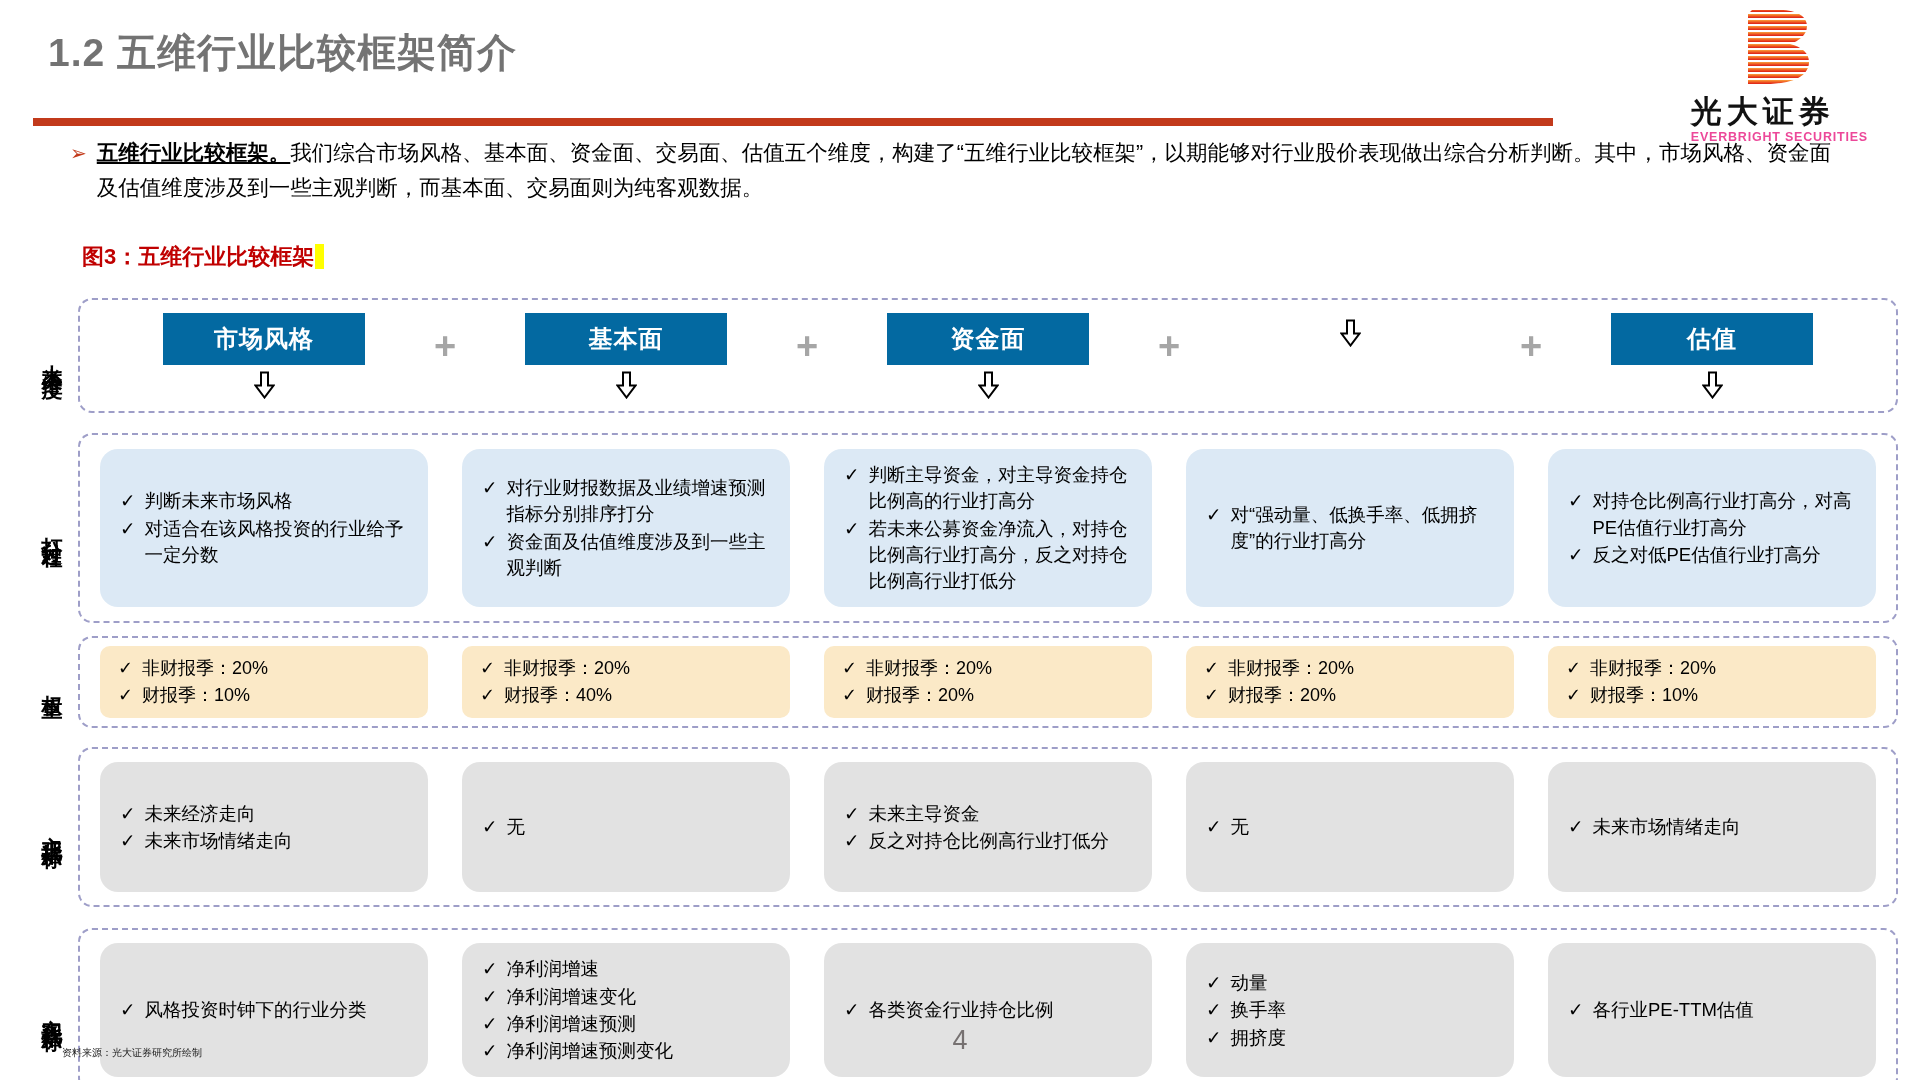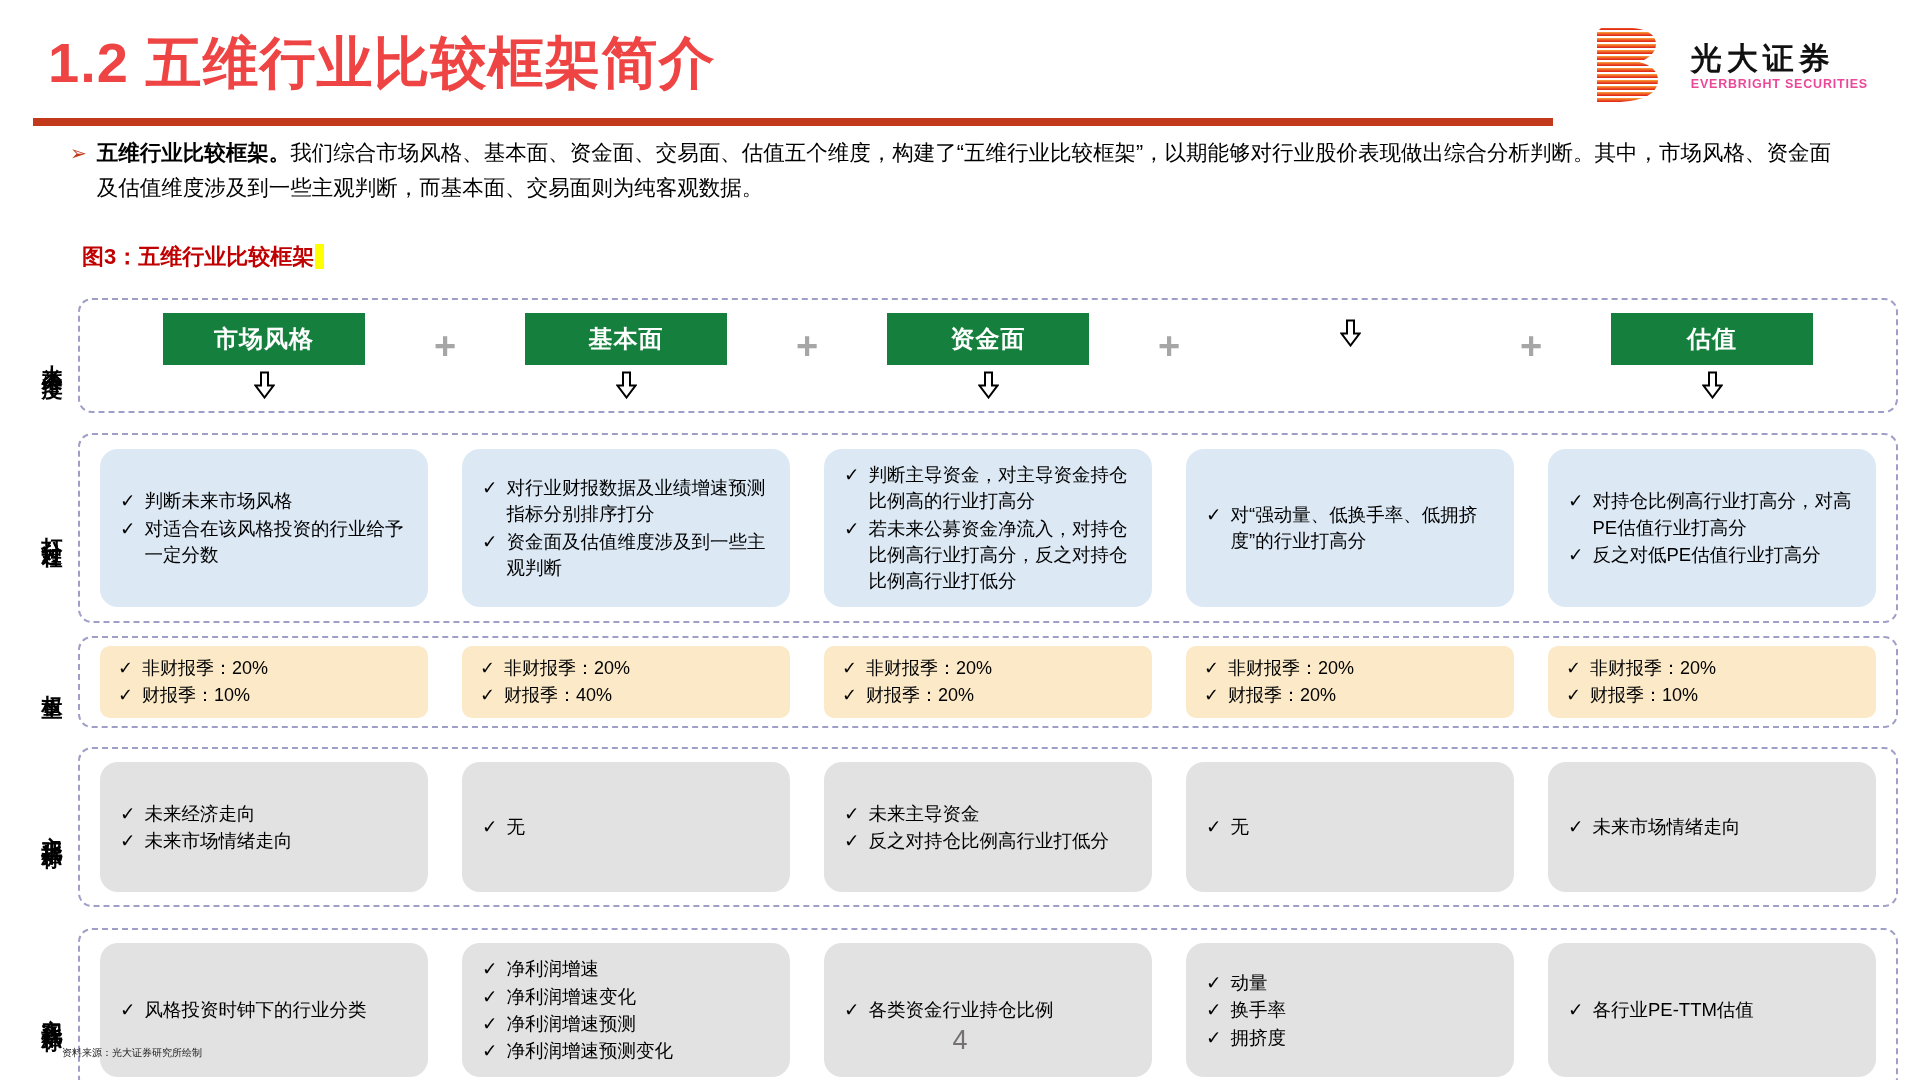--- a/index.html
+++ b/index.html
@@ -4,52 +4,52 @@
 <style>
   html,body{margin:0;padding:0;}
   body{
     width:1920px;height:1080px;position:relative;overflow:hidden;
     background:#ffffff;color:#000;
     font-family:"Liberation Sans","DejaVu Sans",sans-serif;
   }
   
   .title{
     position:absolute;left:48px;top:26px;
-    font-size:56px;font-weight:bold;letter-spacing:1px;color:#ef4444;
-  }
-  .logo{position:absolute;right:52px;top:26px;display:flex;align-items:center;gap:30px;}
+    font-size:39px;font-weight:bold;letter-spacing:1px;color:#737373;
+  }
+  .logo{position:absolute;right:52px;top:8px;display:flex;align-items:center;gap:6px;flex-direction:column;}
   .logo-text{display:flex;flex-direction:column;justify-content:center;}
   .logo-cn{font-size:31px;font-weight:bold;color:#111;letter-spacing:5px;line-height:1.15;}
   .logo-en{font-size:12.5px;font-weight:bold;color:#ec4899;letter-spacing:0.8px;}
   .rule{position:absolute;left:33px;top:118px;width:1520px;height:8px;background:#C23A1B;}
   
   .intro{position:absolute;left:70px;top:136px;width:1770px;display:flex;gap:10px;}
   .bullet{flex:none;color:#C23A1B;font-size:20px;line-height:1.7;}
   .intro p{margin:0;font-size:21.5px;line-height:1.62;color:#000;}
-  .intro b{font-weight:bold;}
+  .intro b{font-weight:bold;text-decoration:underline;}
   
   .caption{position:absolute;left:82px;top:242px;font-size:22px;font-weight:bold;color:#C00000;}
   .hl{display:inline-block;width:9px;height:25px;background:#FFFF00;vertical-align:-5px;margin-left:1px;}
   
   .diagram{position:absolute;left:26px;top:298px;width:1872px;}
   .drow{display:flex;align-items:stretch;}
   .rlabel{
     width:52px;flex:none;display:flex;align-items:center;justify-content:center;
     writing-mode:vertical-rl;text-orientation:upright;
     font-weight:bold;font-size:21px;letter-spacing:4px;color:#000;
   }
   .dbox{
     flex:1;border:2px dashed #9E9EC8;border-radius:14px;position:relative;
     display:grid;grid-template-columns:repeat(5,1fr);column-gap:34px;
   }
   
   .row-header .dbox{padding:13px 20px 8px 20px;}
   .hcell{position:relative;display:flex;flex-direction:column;align-items:center;}
   .redbox{
-    width:202px;height:52px;background:#15803d;color:#fff;
+    width:202px;height:52px;background:#0369a1;color:#fff;
     font-size:24px;font-weight:bold;display:flex;align-items:center;justify-content:center;
     letter-spacing:1px;
   }
   .down-arrow{margin-top:6px;}
   .plus{
     position:absolute;left:-17px;top:14px;transform:translateX(-50%);
     color:#A6A6A6;font-size:38px;font-weight:bold;line-height:1;
   }
   
   .row-pad .dbox{padding:13px 20px;}

